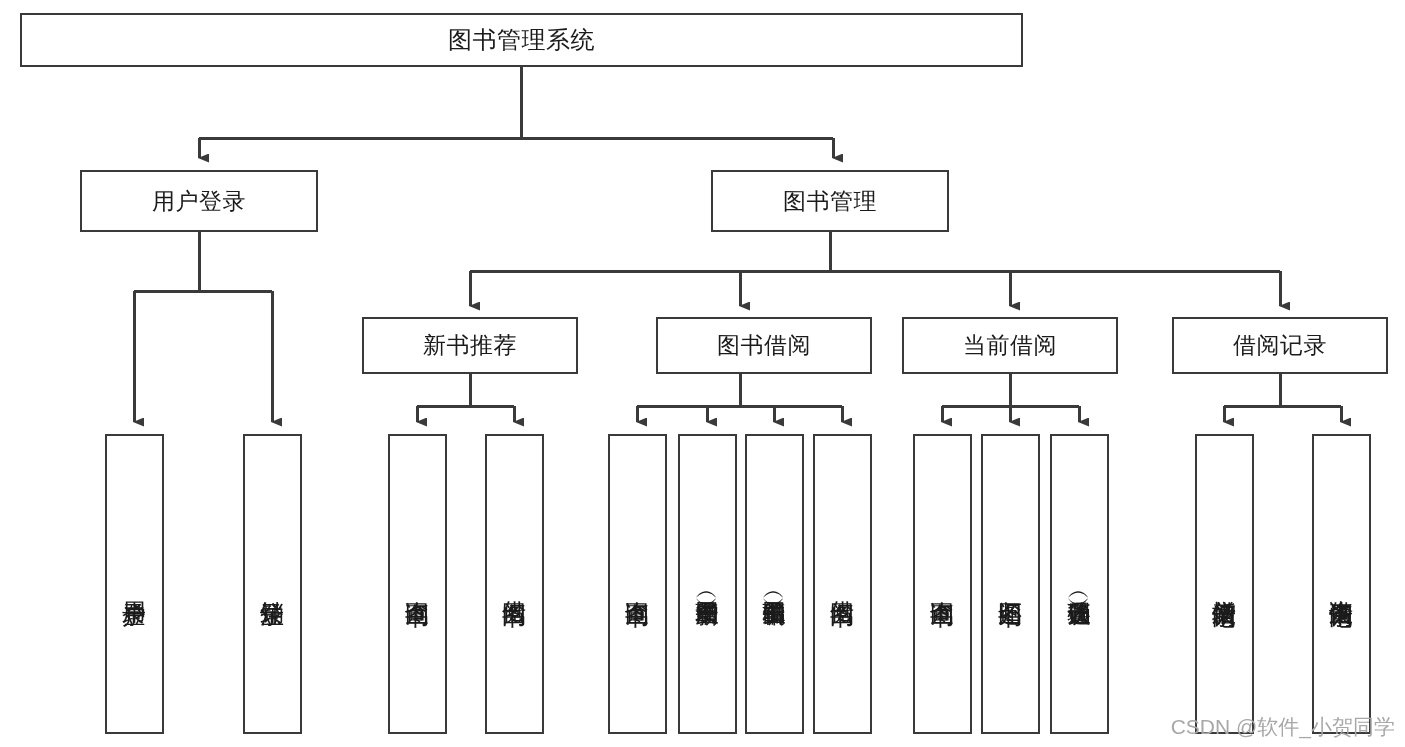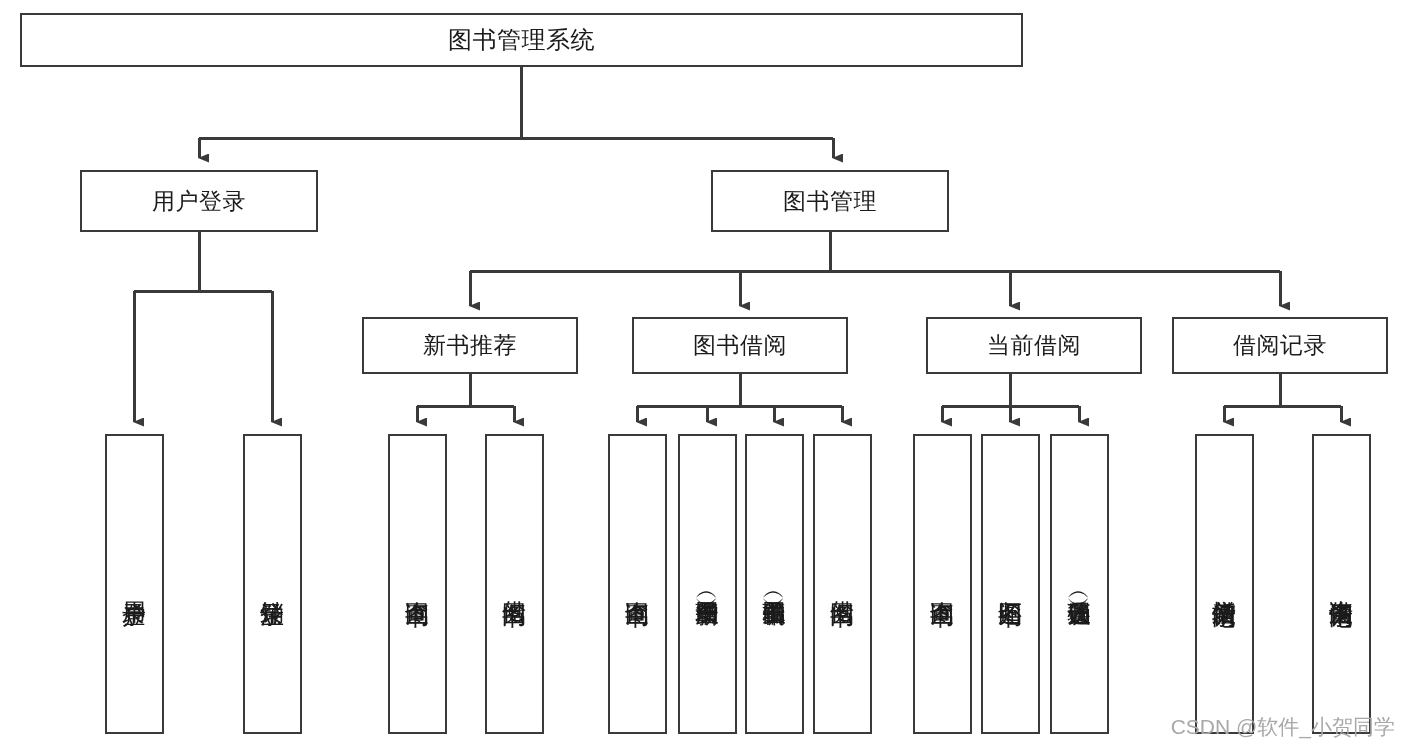--- a/index.html
+++ b/index.html
@@ -140,24 +140,24 @@
   <div class="node horiz" style="left:80px; top:170px; width:238px; height:62px;">
     <span class="node-label">用户登录</span>
   </div>
   <div class="node horiz" style="left:711px; top:170px; width:238px; height:62px;">
     <span class="node-label">图书管理</span>
   </div>
 
   <div class="node horiz" style="left:362px; top:317px; width:216px; height:57px;">
     <span class="node-label">新书推荐</span>
   </div>
-  <div class="node horiz" style="left:632px; top:317px; width:216px; height:57px;">
+  <div class="node horiz" style="left:656px; top:317px; width:216px; height:57px;">
     <span class="node-label">图书借阅</span>
   </div>
-  <div class="node horiz" style="left:902px; top:317px; width:216px; height:57px;margin-left:24px;">
+  <div class="node horiz" style="left:902px; top:317px; width:216px; height:57px;">
     <span class="node-label">当前借阅</span>
   </div>
   <div class="node horiz" style="left:1172px; top:317px; width:216px; height:57px;">
     <span class="node-label">借阅记录</span>
   </div>
 
   <div class="node vert" style="left:105px; top:434px; width:59px; height:300px;">
     <span class="node-label">用户登录</span>
   </div>
   <div class="node vert" style="left:243px; top:434px; width:59px; height:300px;">

